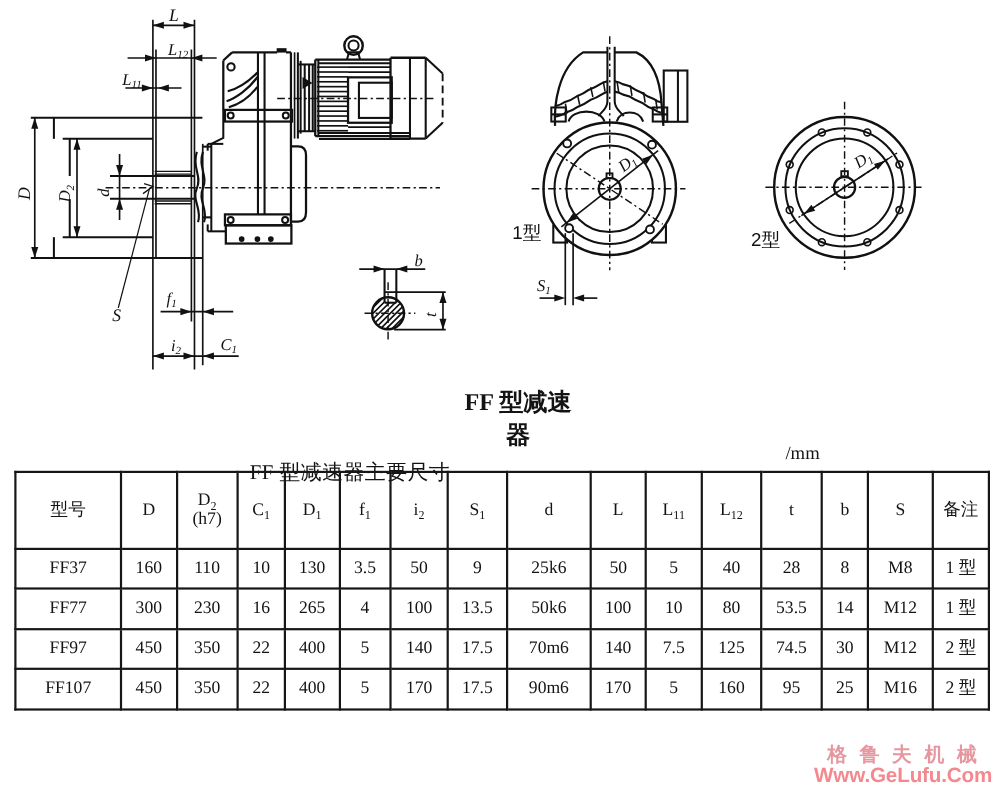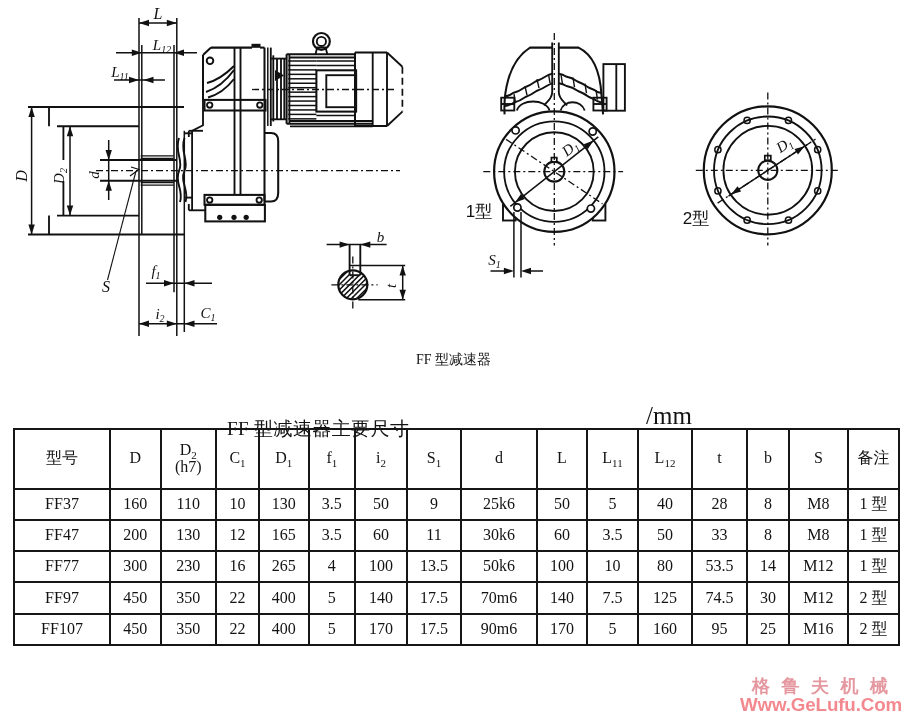--- a/index.html
+++ b/index.html
@@ -235,23 +235,23 @@
     <line x1="728.465152920271" y1="196.0248868843837" x2="807.134847079729" y2="144.57511311561632" stroke="#111" stroke-width="1.5"></line>
     <polygon points="731.0,194.4 737.6,186.2 741.1,191.6" fill="#111"></polygon>
     <polygon points="804.6,146.2 798.0,154.4 794.5,149.0" fill="#111"></polygon>
     <text x="787" y="149" fill="#111" text-anchor="middle" style="font-family:&quot;Liberation Serif&quot;,serif;font-size:15px;font-style:italic;" transform="rotate(-33 787 149)">D<tspan dy="3" style="font-size:10px">1</tspan></text>
     <circle cx="767.8" cy="170.3" r="9.6" fill="none" stroke="#111" stroke-width="2.05"></circle>
     <rect x="764.8" y="155.6" width="6" height="4.6" fill="#fff" stroke="#111" stroke-width="1.7"></rect>
     <line x1="695.8" y1="170.3" x2="839.2" y2="170.3" stroke="#111" stroke-width="1.3" stroke-dasharray="7 3 2 3"></line>
     <line x1="767.8" y1="92.4" x2="767.8" y2="245.4" stroke="#111" stroke-width="1.3" stroke-dasharray="7 3 2 3"></line>
     <text x="696" y="224" fill="#111" text-anchor="middle" style="font-family:&quot;Liberation Sans&quot;,serif;font-size:17px;">2型</text>
   </svg>
-<div class="abs" style="left:416px;top:351px;width:110px;font-size:14px;font-weight:normal">FF 型减速器</div>
+<div class="abs" style="left:416px;top:351px;width:110px;text-align:center;font-size:22px;font-weight:bold">FF 型减速器</div>
 <div class="abs" style="left:227px;top:416px;font-size:19px;letter-spacing:0.4px">FF 型减速器主要尺寸</div>
-<div class="abs" style="left:646px;top:402px;font-size:25px">/mm</div>
+<div class="abs" style="left:714px;top:402px;font-size:17px">/mm</div>
 <table style="position:absolute;left:13px;top:428px;width:886px;height:218px">
 <colgroup>
       <col style="width:96px">
       <col style="width:50.5px">
       <col style="width:55.5px">
       <col style="width:43px">
       <col style="width:49.60000000000002px">
       <col style="width:46.39999999999998px">
       <col style="width:52px">
       <col style="width:54px">
@@ -295,38 +295,20 @@
         <td>25k6</td>
         <td>50</td>
         <td>5</td>
         <td>40</td>
         <td>28</td>
         <td>8</td>
         <td>M8</td>
         <td>1 型</td>
       </tr>
       <tr>
-        <td>FF47</td>
-        <td>200</td>
-        <td>130</td>
-        <td>12</td>
-        <td>165</td>
-        <td>3.5</td>
-        <td>60</td>
-        <td>11</td>
-        <td>30k6</td>
-        <td>60</td>
-        <td>3.5</td>
-        <td>50</td>
-        <td>33</td>
-        <td>8</td>
-        <td>M8</td>
-        <td>1 型</td>
-      </tr>
-      <tr>
         <td>FF77</td>
         <td>300</td>
         <td>230</td>
         <td>16</td>
         <td>265</td>
         <td>4</td>
         <td>100</td>
         <td>13.5</td>
         <td>50k6</td>
         <td>100</td>

